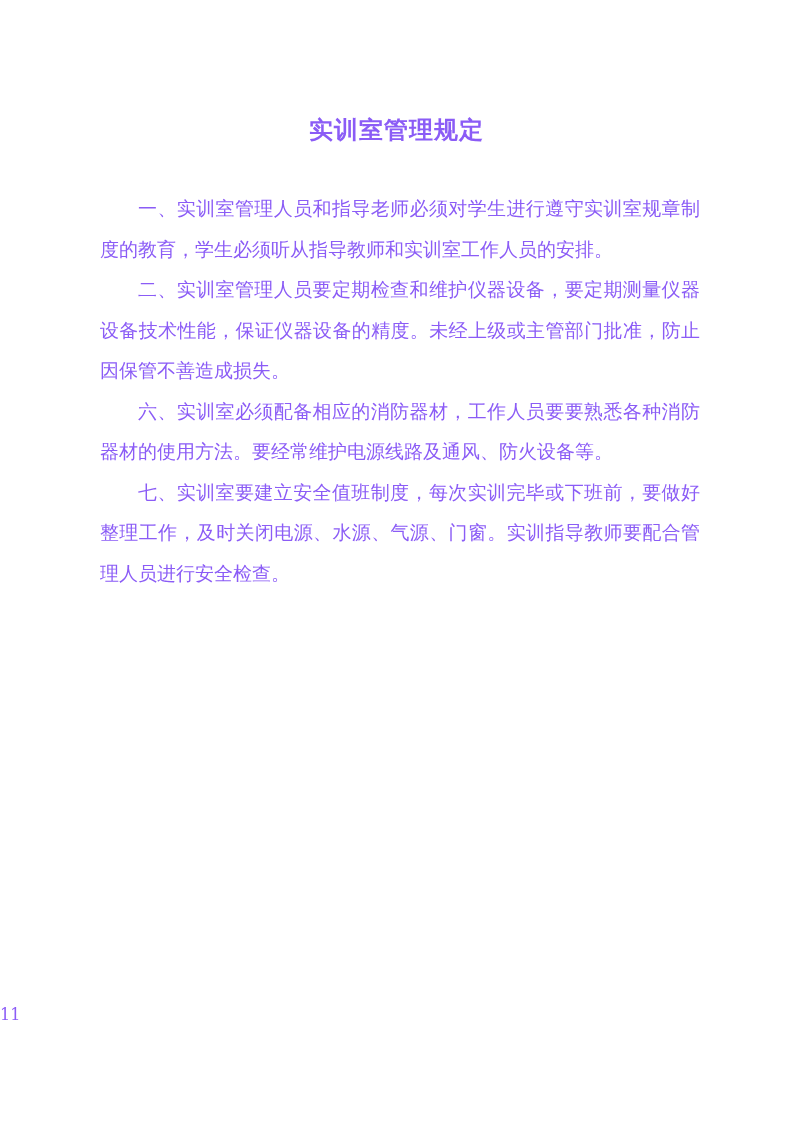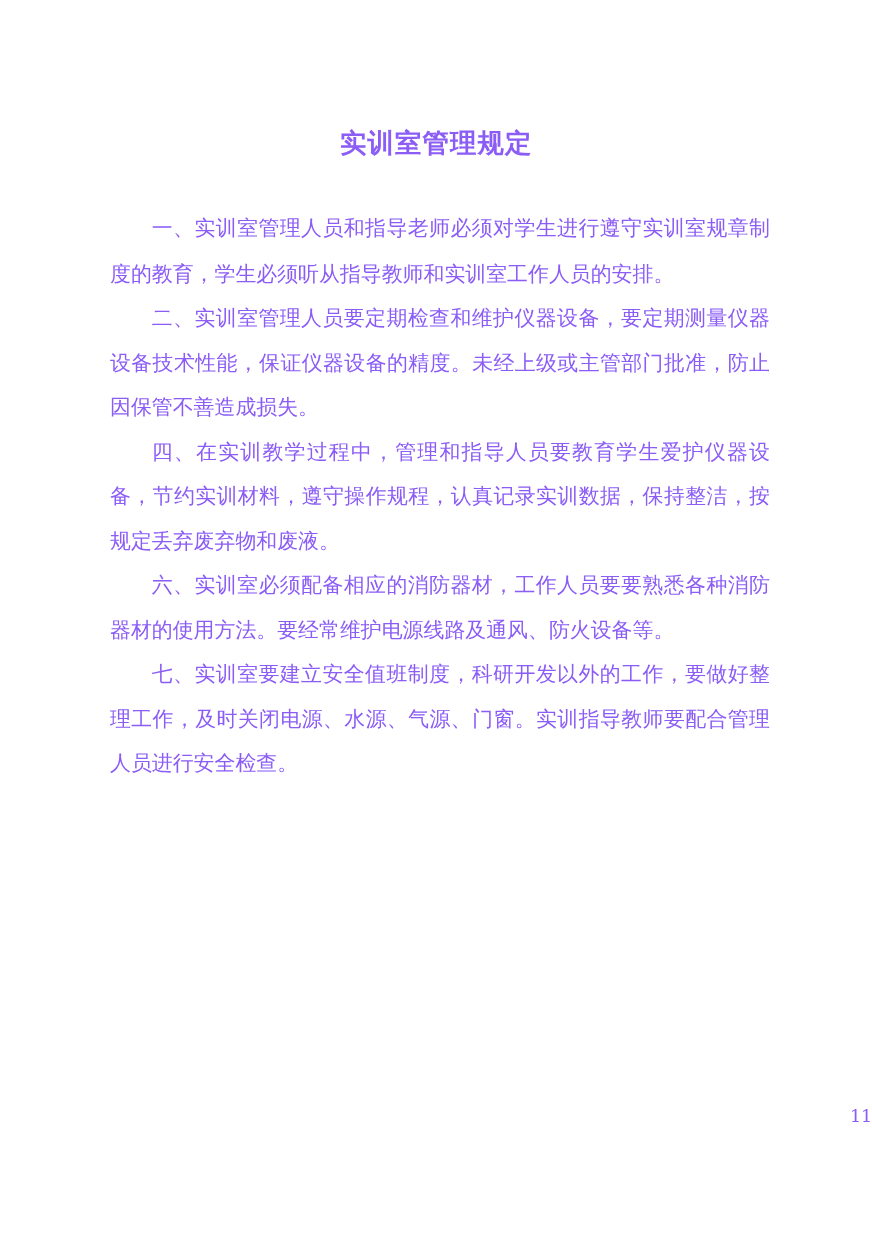--- a/index.html
+++ b/index.html
@@ -39,34 +39,33 @@
     line-height: 40.5px;
     text-align: justify;
     text-justify: inter-character;
     word-break: break-all;
   }
   .page-number {
     position: absolute;
     top: 1004px;
     left: 0;
     width: 100%;
-    text-align: right;
+    text-align: left;
     font-size: 16px;
     line-height: 22px;
     font-family: "DejaVu Serif", "Liberation Serif", serif;
   }
 </style>
 </head>
 <body>
 
 <div class="page">
   <h1 class="doc-title">实训室管理规定</h1>
 
   <div class="content">
     <p>一、实训室管理人员和指导老师必须对学生进行遵守实训室规章制度的教育，学生必须听从指导教师和实训室工作人员的安排。</p>
     <p>二、实训室管理人员要定期检查和维护仪器设备，要定期测量仪器设备技术性能，保证仪器设备的精度。未经上级或主管部门批准，防止因保管不善造成损失。</p>
-    <p>四、在实训教学过程中，管理和指导人员要教育学生爱护仪器设备，节约实训材料，遵守操作规程，认真记录实训数据，保持整洁，按规定丢弃废弃物和废液。</p>
     <p>六、实训室必须配备相应的消防器材，工作人员要要熟悉各种消防器材的使用方法。要经常维护电源线路及通风、防火设备等。</p>
-    <p>七、实训室要建立安全值班制度，科研开发以外的工作，要做好整理工作，及时关闭电源、水源、气源、门窗。实训指导教师要配合管理人员进行安全检查。</p>
+    <p>七、实训室要建立安全值班制度，每次实训完毕或下班前，要做好整理工作，及时关闭电源、水源、气源、门窗。实训指导教师要配合管理人员进行安全检查。</p>
   </div>
 
   <div class="page-number">11</div>
 </div>
 
 </body></html>

